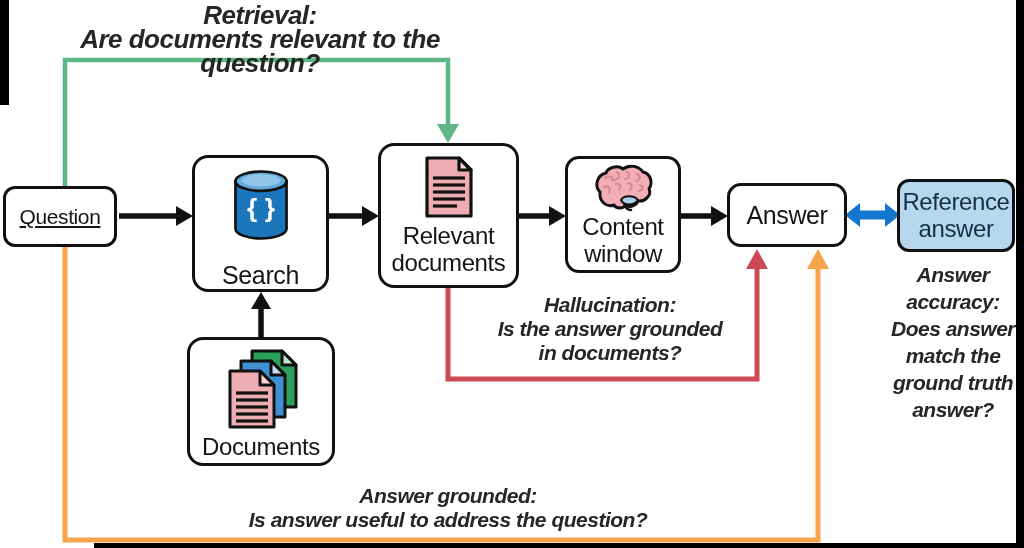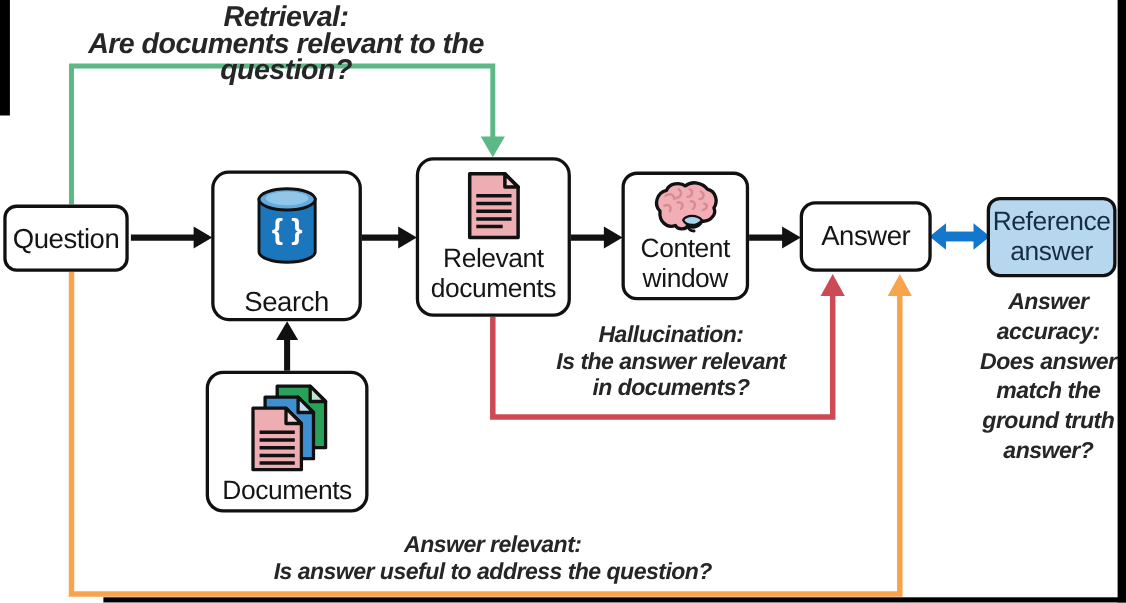--- a/index.html
+++ b/index.html
@@ -52,21 +52,21 @@
       <line x1="261" y1="337" x2="261" y2="309"></line>
       <polygon points="251,309 271,309 261,292" stroke="none"></polygon>
     </g>
 
     <line x1="859" y1="215" x2="886" y2="215" stroke="#1377cd" stroke-width="9"></line>
     <polygon points="860,203 860,227 845,215" fill="#1377cd"></polygon>
     <polygon points="885,203 885,227 900,215" fill="#1377cd"></polygon>
   </svg>
 
   <div class="node" style="left:3px;top:186px;width:114px;height:61px;border-radius:12px;">
-    <div class="label" style="font-size:25px;">Question</div>
+    <div class="label" style="font-size:21px;text-decoration:underline;">Question</div>
   </div>
 
   <div class="node" style="left:192px;top:155px;width:137px;height:137px;border-radius:16px;justify-content:flex-start;padding-top:10px;">
     <svg class="icon" width="66" height="84" viewBox="0 0 66 84">
       <path d="M4,15 V69 A29,11 0 0 0 62,69 V15 Z" fill="#1b76bc" stroke="#111" stroke-width="3"></path>
       <ellipse cx="33" cy="15" rx="29" ry="11" fill="#64abdd" stroke="#111" stroke-width="3"></ellipse>
       <ellipse cx="33" cy="14" rx="22" ry="7" fill="#90c6ea"></ellipse>
       <text x="33" y="56" text-anchor="middle" fill="#fff" font-size="30" font-weight="bold" font-family="Liberation Sans, sans-serif">{ }</text>
     </svg>
     <div class="label" style="font-size:25px;margin-top:19px;">Search</div>
@@ -133,24 +133,24 @@
 
   <div class="node" style="left:897px;top:179px;width:118px;height:73px;border-radius:12px;background:#b7d7ee;">
     <div class="label" style="font-size:24px;color:#152e47;">Reference
 answer</div>
   </div>
 
   <div class="annotation" style="left:60px;top:3px;width:400px;font-size:26px;line-height:24px;">Retrieval:
 Are documents relevant to the question?</div>
 
   <div class="annotation" style="left:468px;top:293px;width:284px;font-size:21px;line-height:24px;">Hallucination:
-Is the answer relevant
+Is the answer grounded
 in documents?</div>
 
-  <div class="annotation" style="left:248px;top:484px;width:400px;font-size:21px;line-height:24px;">Answer relevant:
+  <div class="annotation" style="left:248px;top:484px;width:400px;font-size:21px;line-height:24px;">Answer grounded:
 Is answer useful to address the question?</div>
 
   <div class="annotation" style="left:886px;top:261px;width:134px;font-size:21px;line-height:27px;">Answer
 accuracy:
 Does answer
 match the
 ground truth
 answer?</div>
 
   <div class="scanbar" style="left:0;top:0;width:9px;height:105px;"></div>

